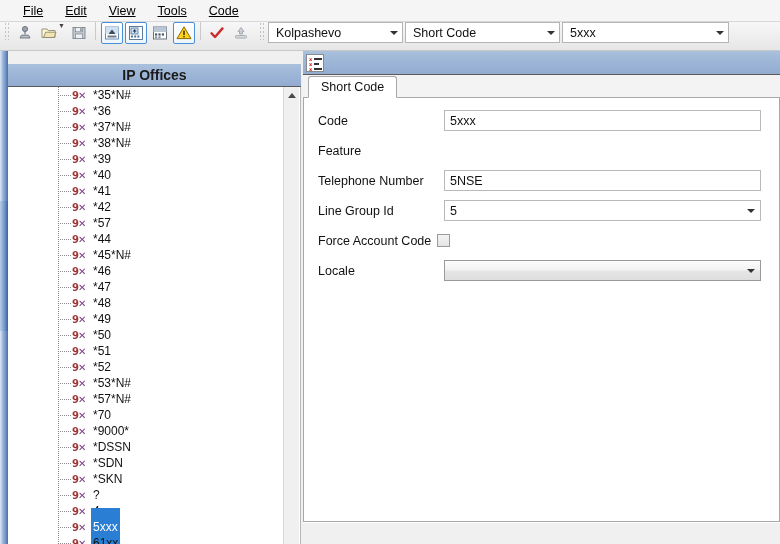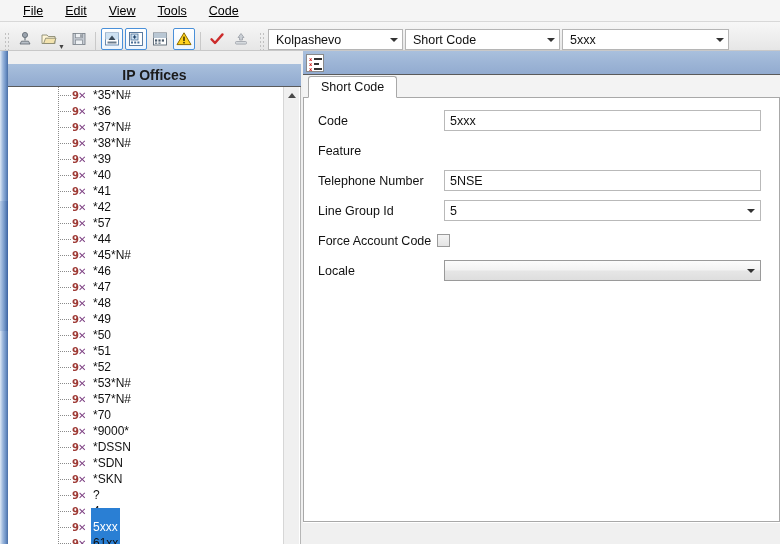--- a/index.html
+++ b/index.html
@@ -44,21 +44,21 @@
   .menu-item .u { text-decoration: underline; }
 
   
   .toolbar {
     position: absolute;
     left: 0; top: 22px;
     width: 780px; height: 29px;
     background: linear-gradient(to bottom, #f7f7f7 0%, #eeeeee 55%, #e6e6e6 100%);
     border-bottom: 1px solid #c8c8c8;
     display: flex;
-    align-items: flex-end;
+    align-items: flex-start;
     box-sizing: border-box;
   }
   .grip {
     width: 6px; height: 18px;
     margin: 0 3px 0 4px;
     background-image: radial-gradient(#b9b9b9 40%, transparent 41%);
     background-size: 3px 4px;
     opacity: .85;
   }
   .tb-btn {

